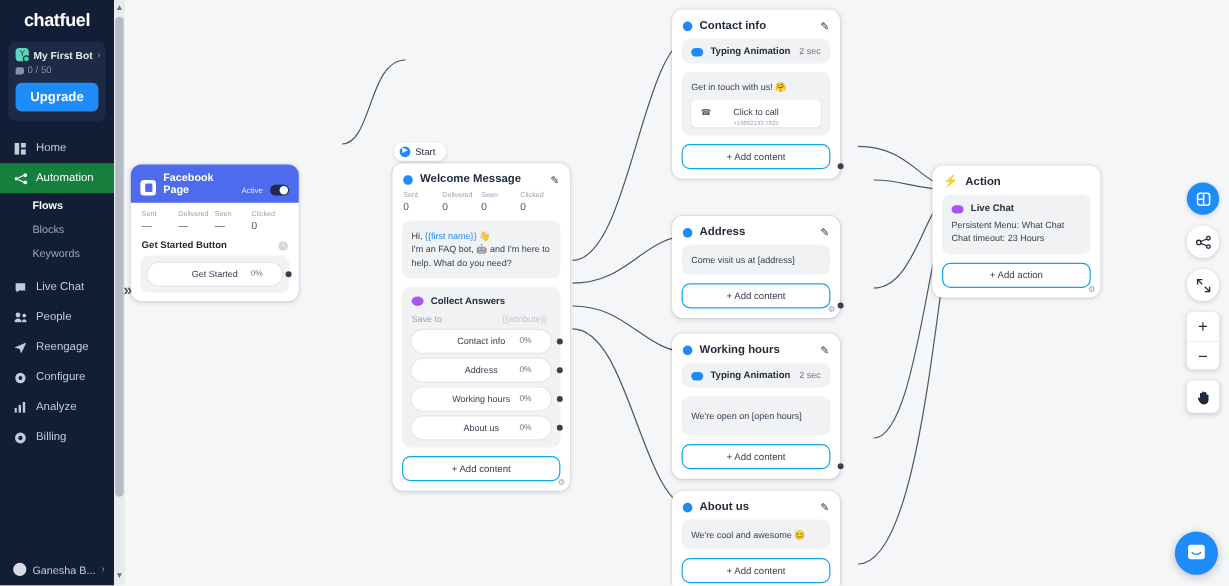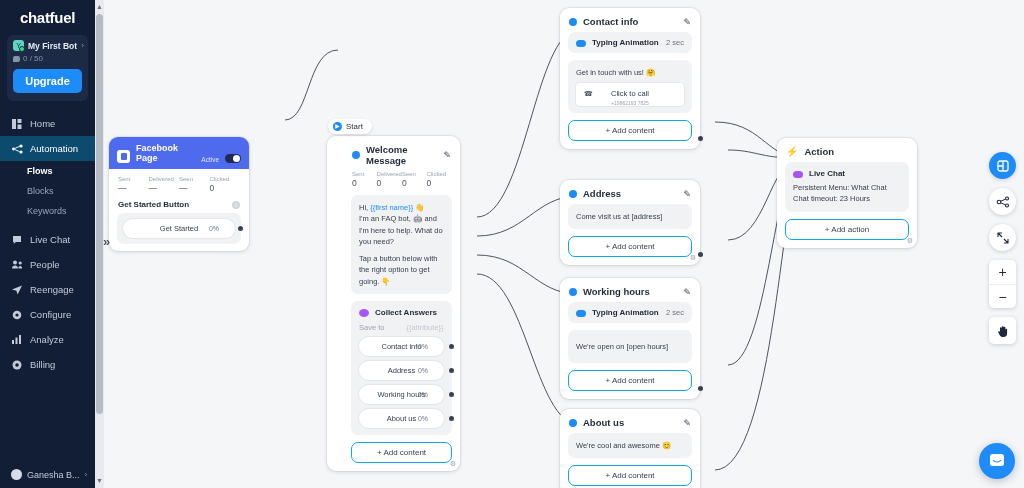--- a/index.html
+++ b/index.html
@@ -51,21 +51,21 @@
     background: #1d8cf8; color: #fff; border: none; border-radius: 5px;
     font-size: 11px; font-weight: 700; padding: 6px 0; cursor: pointer;
     font-family: "Liberation Sans", sans-serif;
   }
   .nav { margin-top: 10px; }
   .nav-item {
     display: flex; align-items: center; gap: 7px;
     padding: 7px 0 7px 11px;
     font-size: 9.5px; color: #c3cad8; cursor: pointer; white-space: nowrap;
   }
-  .nav-item.active { background: #0c4a6e; color: #fff; }
+  .nav-item.active { background: #15803d; color: #fff; }
   .nav-item .ico { width: 12px; display: flex; justify-content: center; align-items: center; flex: 0 0 12px; }
   .sub-item {
     padding: 5px 0 5px 27px; font-size: 9px; color: #9aa5ba; cursor: pointer;
   }
   .sub-item.sel { color: #fff; font-weight: 700; }
   .nav-sep { height: 6px; }
   .user-row {
     position: absolute; bottom: 8px; left: 0; width: 95px;
     display: flex; align-items: center; gap: 5px; padding-left: 11px;
     font-size: 9px; color: #c3cad8; cursor: pointer;
@@ -136,21 +136,21 @@
   }
   .btn-white .pct { position: absolute; right: 16px; font-size: 7px; color: #6b7280; }
   .btn-white .port { position: absolute; right: -1px; width: 5px; height: 5px; border-radius: 50%; background: #374151; }
   .btn-white .lico { position: absolute; left: 8px; font-size: 7px; color: #4b5563; }
   .btn-white .sub { font-size: 5px; color: #9aa3b2; position: absolute; bottom: 0px; left: 0; right: 0; text-align: center; }
 
   .add-content {
     margin: 0 8px 8px 8px; border-radius: 7px; border: 1px solid #0ea5e9;
     text-align: center; padding: 5px 0; font-size: 8px; color: #374151; cursor: pointer;
   }
-  .save-to { display: flex; font-size: 7.5px; color: #9aa3b2; margin-bottom: 5px; }
+  .save-to { display: flex; font-size: 7.5px; color: #9aa3b2; margin-bottom: 5px; gap: 28px; }
   .save-to .a { color: #c3c8d1; margin-left: 22px; text-align: right; }
 
   .gear-br { position: absolute; right: 4px; bottom: 3px; font-size: 7px; color: #9aa3b2; }
   .port-dot { position: absolute; width: 5px; height: 5px; border-radius: 50%; background: #374151; }
 
   .start-badge {
     position: absolute; z-index: 3; background: #fff; border-radius: 20px;
     box-shadow: 0 1px 3px rgba(16,24,40,.14); padding: 3px 9px 3px 5px;
     display: flex; align-items: center; gap: 4px; font-size: 8px; color: #1f2937;
   }
@@ -396,21 +396,21 @@
       </div>
       <div class="card-gray" style="padding:6px;">
         <div class="btn-white" style="margin-top:0">
           <span>Get Started</span>
           <span class="pct">0%</span>
           <span class="port" style="right:-8px"></span>
         </div>
       </div>
     </div>
 
-    <div class="node" style="width:133px; left:232px; top:136px;padding-left:16px;">
+    <div class="node" style="width:148px; left:232px; top:136px;">
       <div class="node-hd">
         <span class="dot-blue"></span>
         <span class="node-title">Welcome Message</span>
         <span class="pencil">✎</span>
       </div>
       <div class="stats">
         <div class="stat">
           <div class="k">Sent</div>
           <div class="v">0</div>
         </div>
@@ -426,21 +426,20 @@
           <div class="k">Clicked</div>
           <div class="v">0</div>
         </div>
       </div>
 
       <div class="card-gray">
         <div class="msg-text">
           <span>Hi, </span><span class="hl">{{first name}}</span><span> 👋</span>
         </div>
         <div class="msg-text">I'm an FAQ bot, 🤖 and I'm here to help. What do you need?</div>
-        <div class="msg-text" style="margin-top:6px">Tap a button below with the right option to get going. 👇</div>
       </div>
 
       <div class="card-gray">
         <div class="row-line" style="margin-bottom:6px">
           <span class="pill-ico pill-purple" style="border-radius:50%;width:8px;height:8px;"></span>
           <span class="mini-label">Collect Answers</span>
         </div>
         <div class="save-to">
           <span>Save to</span>
           <span class="a">{{attribute}}</span>

